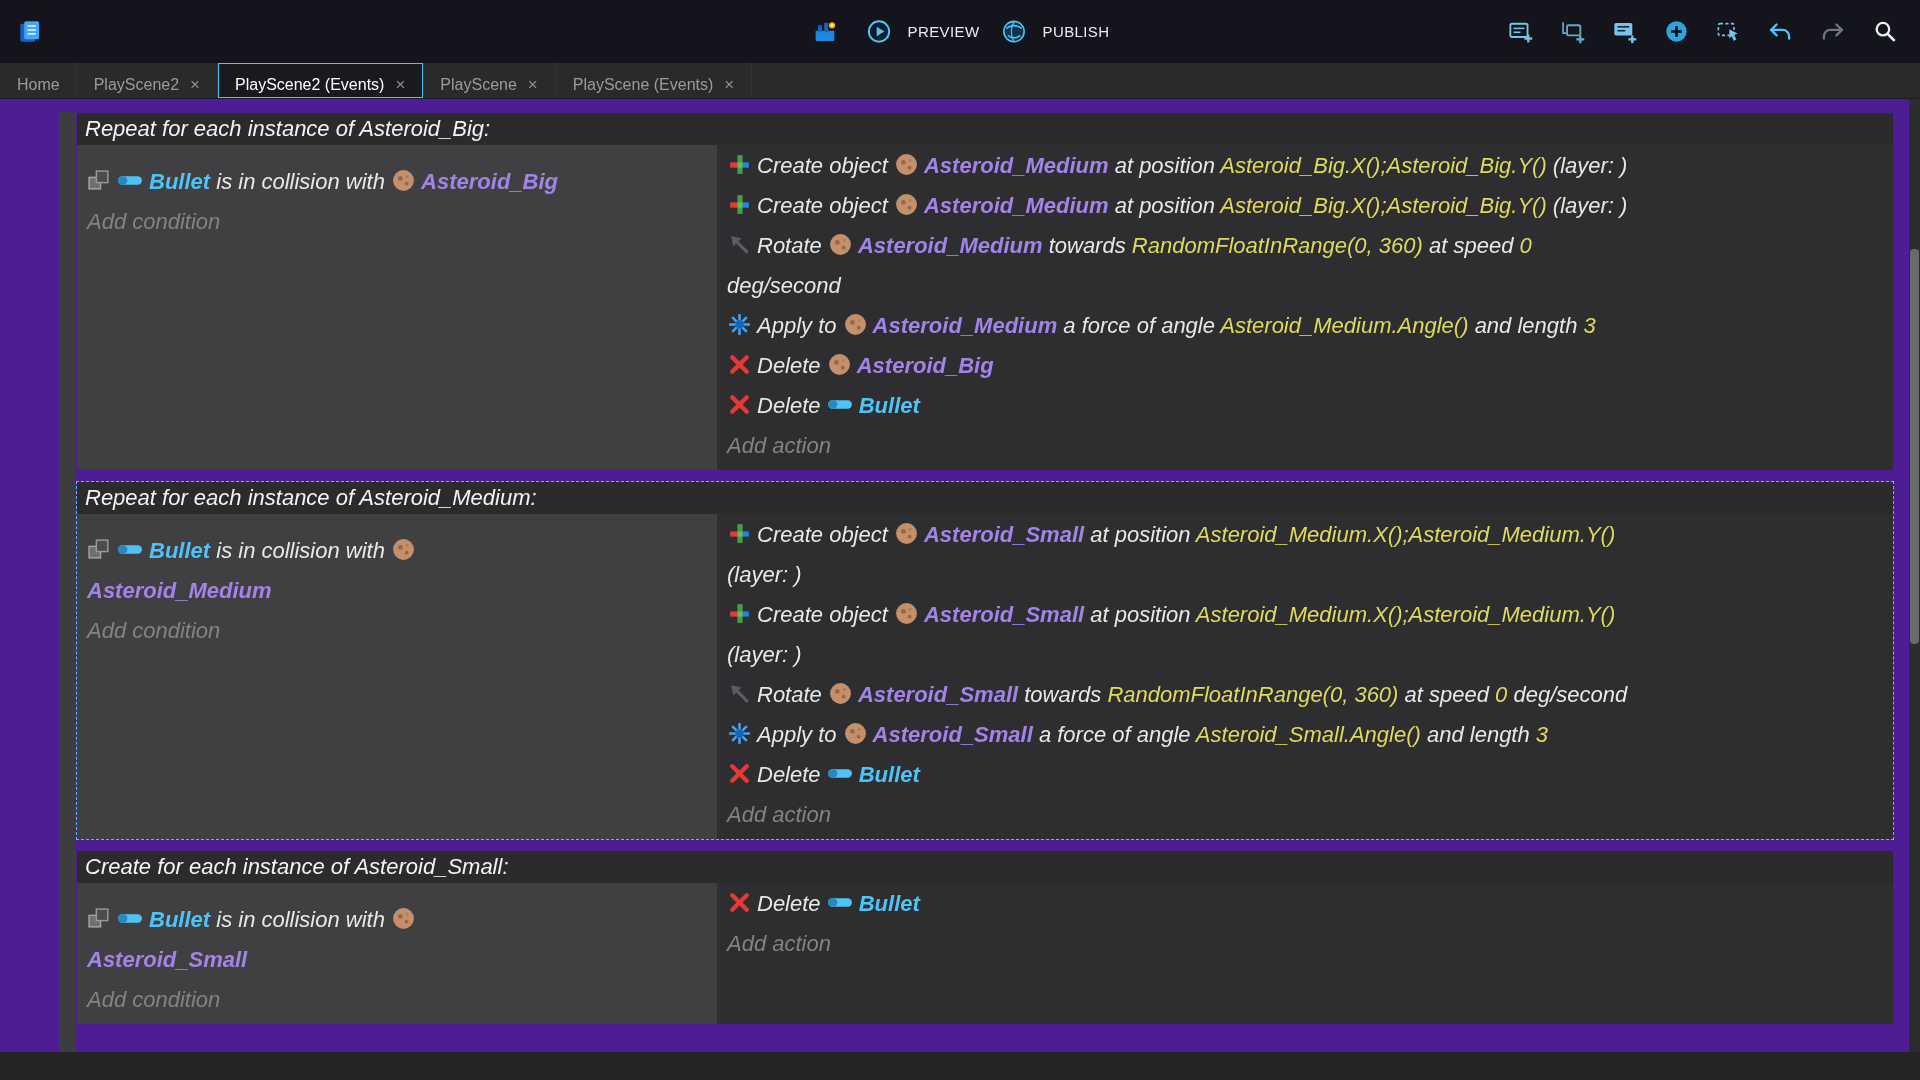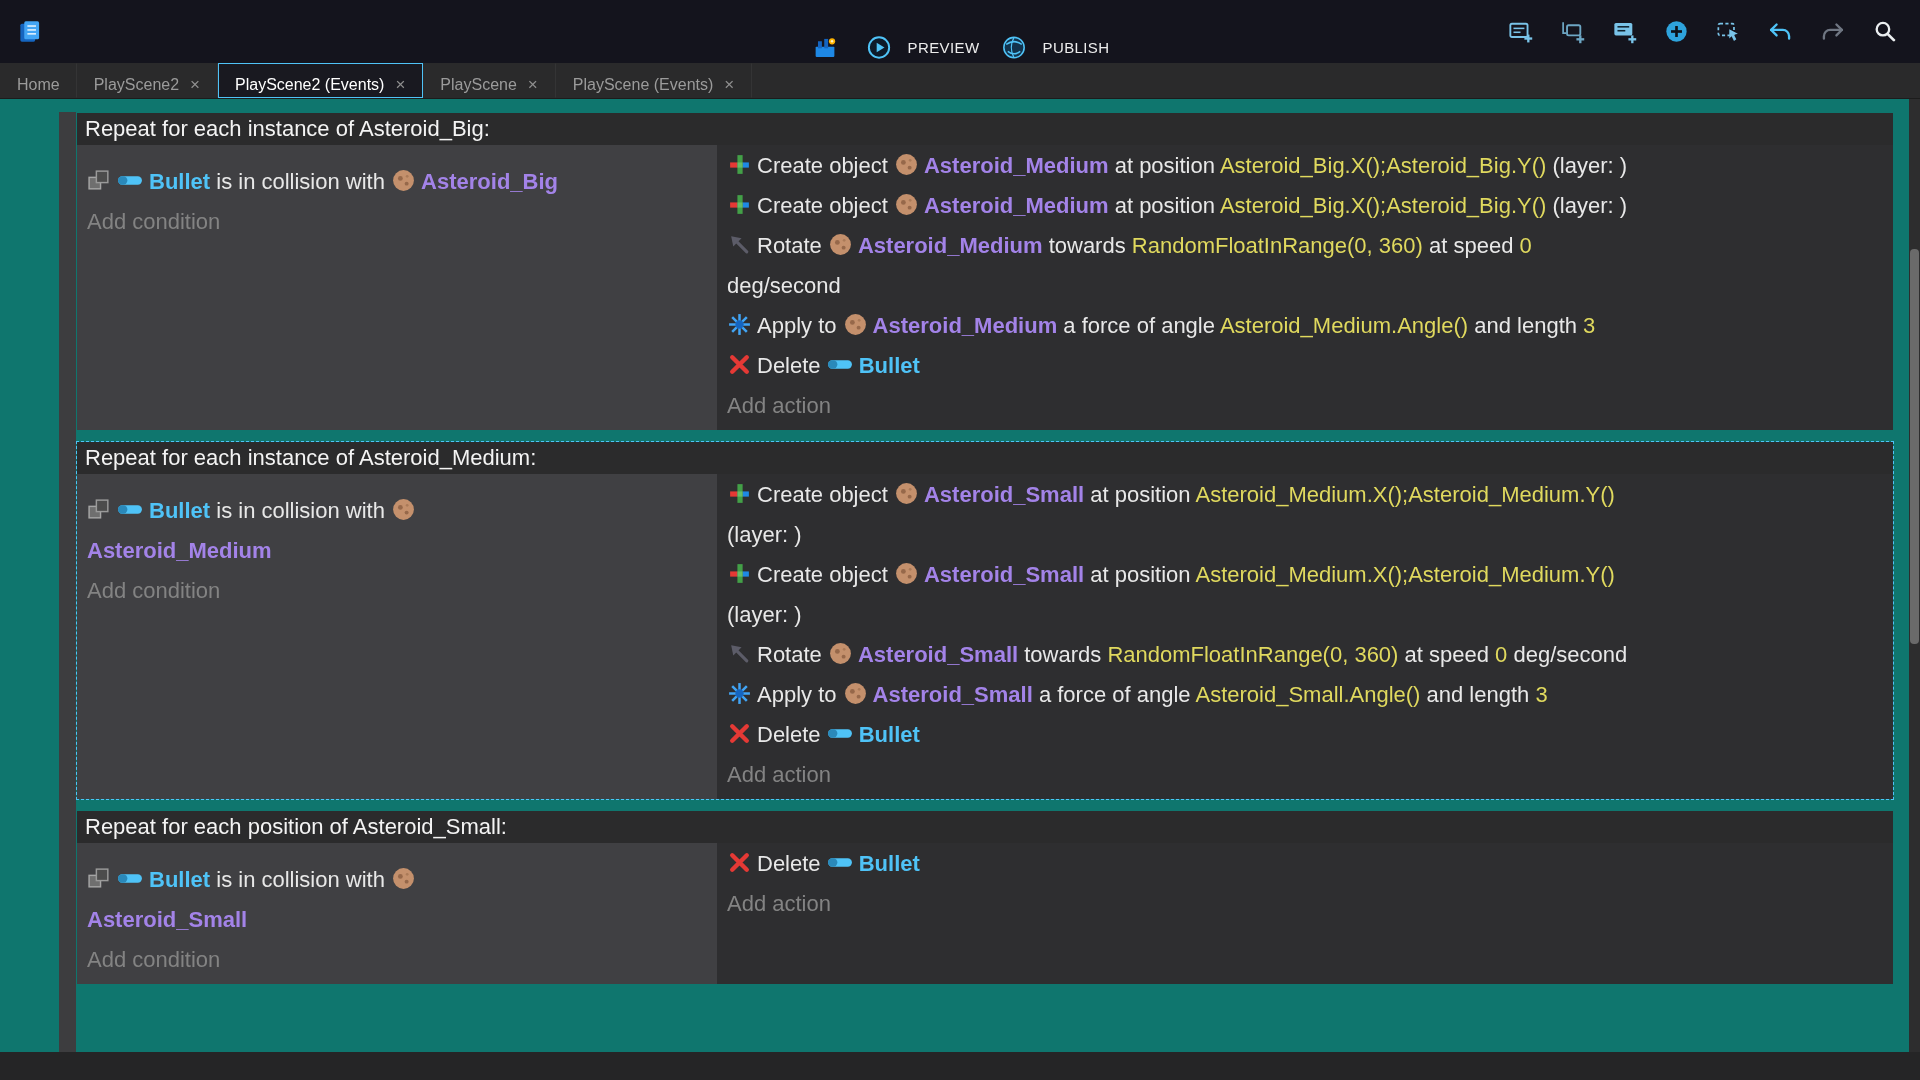--- a/index.html
+++ b/index.html
@@ -22,21 +22,21 @@
     padding-left:8px;color:#e3e3e3;font-size:15px;
   }
   .menu-item{padding:0 12px;cursor:default;line-height:27px;}
   
   .toolbar{
     height:63px;background:#14141d;position:relative;
     display:flex;align-items:center;padding:0 14px;
   }
   .tb-left{display:flex;align-items:center;gap:14px;}
   .tb-center{
-    position:absolute;left:50%;top:16px;height:100%;transform:translateX(-50%);
+    position:absolute;left:50%;top:0;height:100%;transform:translateX(-50%);
     display:flex;align-items:center;gap:20px;
   }
   .tb-right{margin-left:auto;display:flex;align-items:center;gap:14px;}
   .tb-btn{display:flex;align-items:center;gap:9px;color:#ececec;font-size:15px;letter-spacing:.4px;cursor:default;}
   .tb-icon{width:38px;height:38px;display:flex;align-items:center;justify-content:center;}
   .tb-icon svg{width:30px;height:30px;}
   .tb-btn .tb-icon{width:34px;height:34px;}
   
   .tabbar{
     height:36px;background:#2a2a2b;display:flex;align-items:stretch;
@@ -46,22 +46,22 @@
     display:flex;gap:10px;padding:12px 16px;
     font-size:16px;color:#9b9b9b;border:1px solid transparent;
     border-right:1px solid #343435;cursor:default;white-space:nowrap;
   }
   .tab.active{
     background:#191920;color:#fff;border:1px solid var(--sel);
   }
   .tab-close{font-size:17px;color:#8f8f8f;line-height:1;padding:0 1px;}
   
   .content{
-    position:relative;height:953px;background:#0f766e;
-    padding:13px 26px 0 59px;overflow:hidden;
+    position:relative;height:953px;background:#4c1d95;
+    padding:13px 26px 0 59px;overflow:hidden;font-style:italic;
   }
   .sheet{display:flex;align-items:stretch;height:100%;}
   .gutter{width:17px;background:#3d3d3f;flex:none;}
   .events-col{flex:1;display:flex;flex-direction:column;gap:10px;min-width:0;}
   .event-block{border:1px solid transparent;}
   .event-block.selected{border:1px dashed var(--sel);}
   .event-header{
     background:#2b2b2c;color:#f4f4f4;font-size:22px;line-height:32px;
     padding:0 8px;white-space:nowrap;overflow:hidden;
   }
@@ -300,20 +300,28 @@
                       </g>
                       <circle cx="12" cy="12" r="4" fill="#1565c0"></circle>
                     </svg></span><span>Apply to </span><span class="icon asteroid-icon"><svg viewBox="0 0 24 24">
                       <circle cx="12" cy="12" r="10" fill="#c4906c"></circle>
                       <circle cx="9" cy="10" r="2.3" fill="#96684a"></circle>
                       <circle cx="15" cy="15" r="1.9" fill="#96684a"></circle>
                       <circle cx="15.5" cy="8" r="1.3" fill="#aa7a58"></circle>
                     </svg></span><span class="obj obj-purple">Asteroid_Medium</span><span> a force of angle </span><span class="expr">Asteroid_Medium.Angle()</span><span> and length </span><span class="expr">3</span></div>
                 <div class="action-row"><span class="icon delete-icon"><svg viewBox="0 0 24 24">
                       <path d="M5 5 L19 19 M19 5 L5 19" stroke="#e53935" stroke-width="4.2" stroke-linecap="round"></path>
+                    </svg></span><span>Delete </span><span class="icon asteroid-icon"><svg viewBox="0 0 24 24">
+                      <circle cx="12" cy="12" r="10" fill="#c4906c"></circle>
+                      <circle cx="9" cy="10" r="2.3" fill="#96684a"></circle>
+                      <circle cx="15" cy="15" r="1.9" fill="#96684a"></circle>
+                      <circle cx="15.5" cy="8" r="1.3" fill="#aa7a58"></circle>
+                    </svg></span><span class="obj obj-purple">Asteroid_Big</span></div>
+                <div class="action-row"><span class="icon delete-icon"><svg viewBox="0 0 24 24">
+                      <path d="M5 5 L19 19 M19 5 L5 19" stroke="#e53935" stroke-width="4.2" stroke-linecap="round"></path>
                     </svg></span><span>Delete </span><span class="icon bullet-icon"><svg viewBox="0 0 26 14">
                       <rect x="1" y="3" width="23" height="8" rx="4" fill="#4fc3f7"></rect>
                       <rect x="1" y="3" width="9" height="8" rx="4" fill="#2a89ba"></rect>
                     </svg></span><span class="obj obj-blue">Bullet</span></div>
                 <div class="add-row">Add action</div>
               </div>
             </div>
           </div>
           <div class="event-block selected">
             <div class="event-header">Repeat for each instance of Asteroid_Medium:</div>
@@ -383,21 +391,21 @@
                       <path d="M5 5 L19 19 M19 5 L5 19" stroke="#e53935" stroke-width="4.2" stroke-linecap="round"></path>
                     </svg></span><span>Delete </span><span class="icon bullet-icon"><svg viewBox="0 0 26 14">
                       <rect x="1" y="3" width="23" height="8" rx="4" fill="#4fc3f7"></rect>
                       <rect x="1" y="3" width="9" height="8" rx="4" fill="#2a89ba"></rect>
                     </svg></span><span class="obj obj-blue">Bullet</span></div>
                 <div class="add-row">Add action</div>
               </div>
             </div>
           </div>
           <div class="event-block">
-            <div class="event-header">Repeat for each position of Asteroid_Small:</div>
+            <div class="event-header">Create for each instance of Asteroid_Small:</div>
             <div class="event-body">
               <div class="conditions">
                 <div class="condition-row"><span class="icon collision-icon"><svg viewBox="0 0 24 24">
                       <rect x="2" y="9" width="11" height="11" fill="#6f6f6f" stroke="#a5a5a5" stroke-width="1.4"></rect>
                       <rect x="9" y="3" width="11" height="11" fill="#4c4c4c" stroke="#9a9a9a" stroke-width="1.4"></rect>
                     </svg></span><span class="icon bullet-icon"><svg viewBox="0 0 26 14">
                       <rect x="1" y="3" width="23" height="8" rx="4" fill="#4fc3f7"></rect>
                       <rect x="1" y="3" width="9" height="8" rx="4" fill="#2a89ba"></rect>
                     </svg></span><span class="obj obj-blue">Bullet</span><span> is in collision with </span><span class="icon asteroid-icon"><svg viewBox="0 0 24 24">
                       <circle cx="12" cy="12" r="10" fill="#c4906c"></circle>

